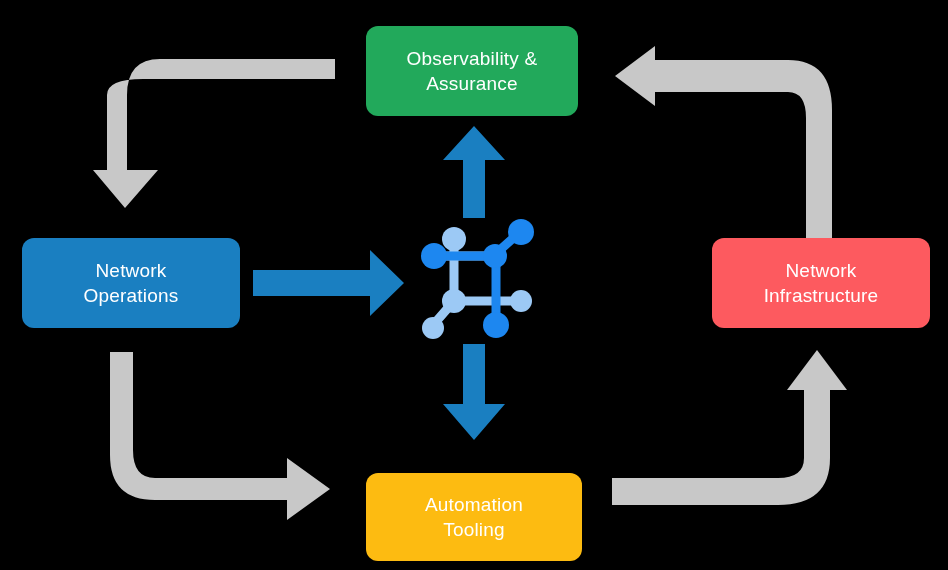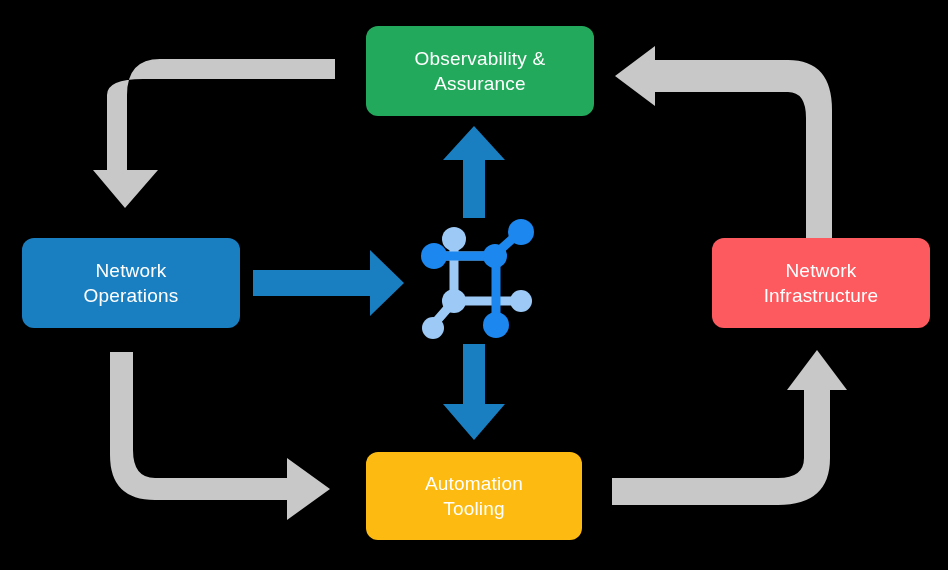--- a/index.html
+++ b/index.html
@@ -27,21 +27,21 @@
     color: #ffffff;
     font-size: 19px;
     font-weight: 400;
     line-height: 1.32;
     letter-spacing: 0.2px;
     box-sizing: border-box;
     padding: 4px 10px;
     white-space: pre-line;
   }
   #box-observability {
-    left: 366px;  top: 26px;  width: 228px; height: 90px;
+    left: 366px;  top: 26px;  width: 212px; height: 90px;
     background: #22a95b;
   }
   #box-network-operations {
     left: 22px;   top: 238px; width: 218px; height: 90px;
     background: #1a7fc1;
   }
   #box-network-infrastructure {
     left: 712px;  top: 238px; width: 218px; height: 90px;
     background: #fd5a5f;
   }
@@ -133,16 +133,16 @@
 
   <div class="node-box" id="box-observability" style="background: rgb(34, 169, 91); color: rgb(255, 255, 255);">Observability &amp;
 Assurance</div>
 
   <div class="node-box" id="box-network-operations" style="background: rgb(26, 127, 193); color: rgb(255, 255, 255);">Network
 Operations</div>
 
   <div class="node-box" id="box-network-infrastructure" style="background: rgb(253, 90, 95); color: rgb(255, 255, 255);">Network
 Infrastructure</div>
 
-  <div class="node-box" id="box-automation-tooling" style="background: rgb(253, 187, 17); color: rgb(255, 255, 255);">Automation
+  <div class="node-box" id="box-automation-tooling" style="background: rgb(253, 187, 17); color: rgb(255, 255, 255); margin-top: 21px;">Automation
 Tooling</div>
 
 </div>
 
 </body></html>

